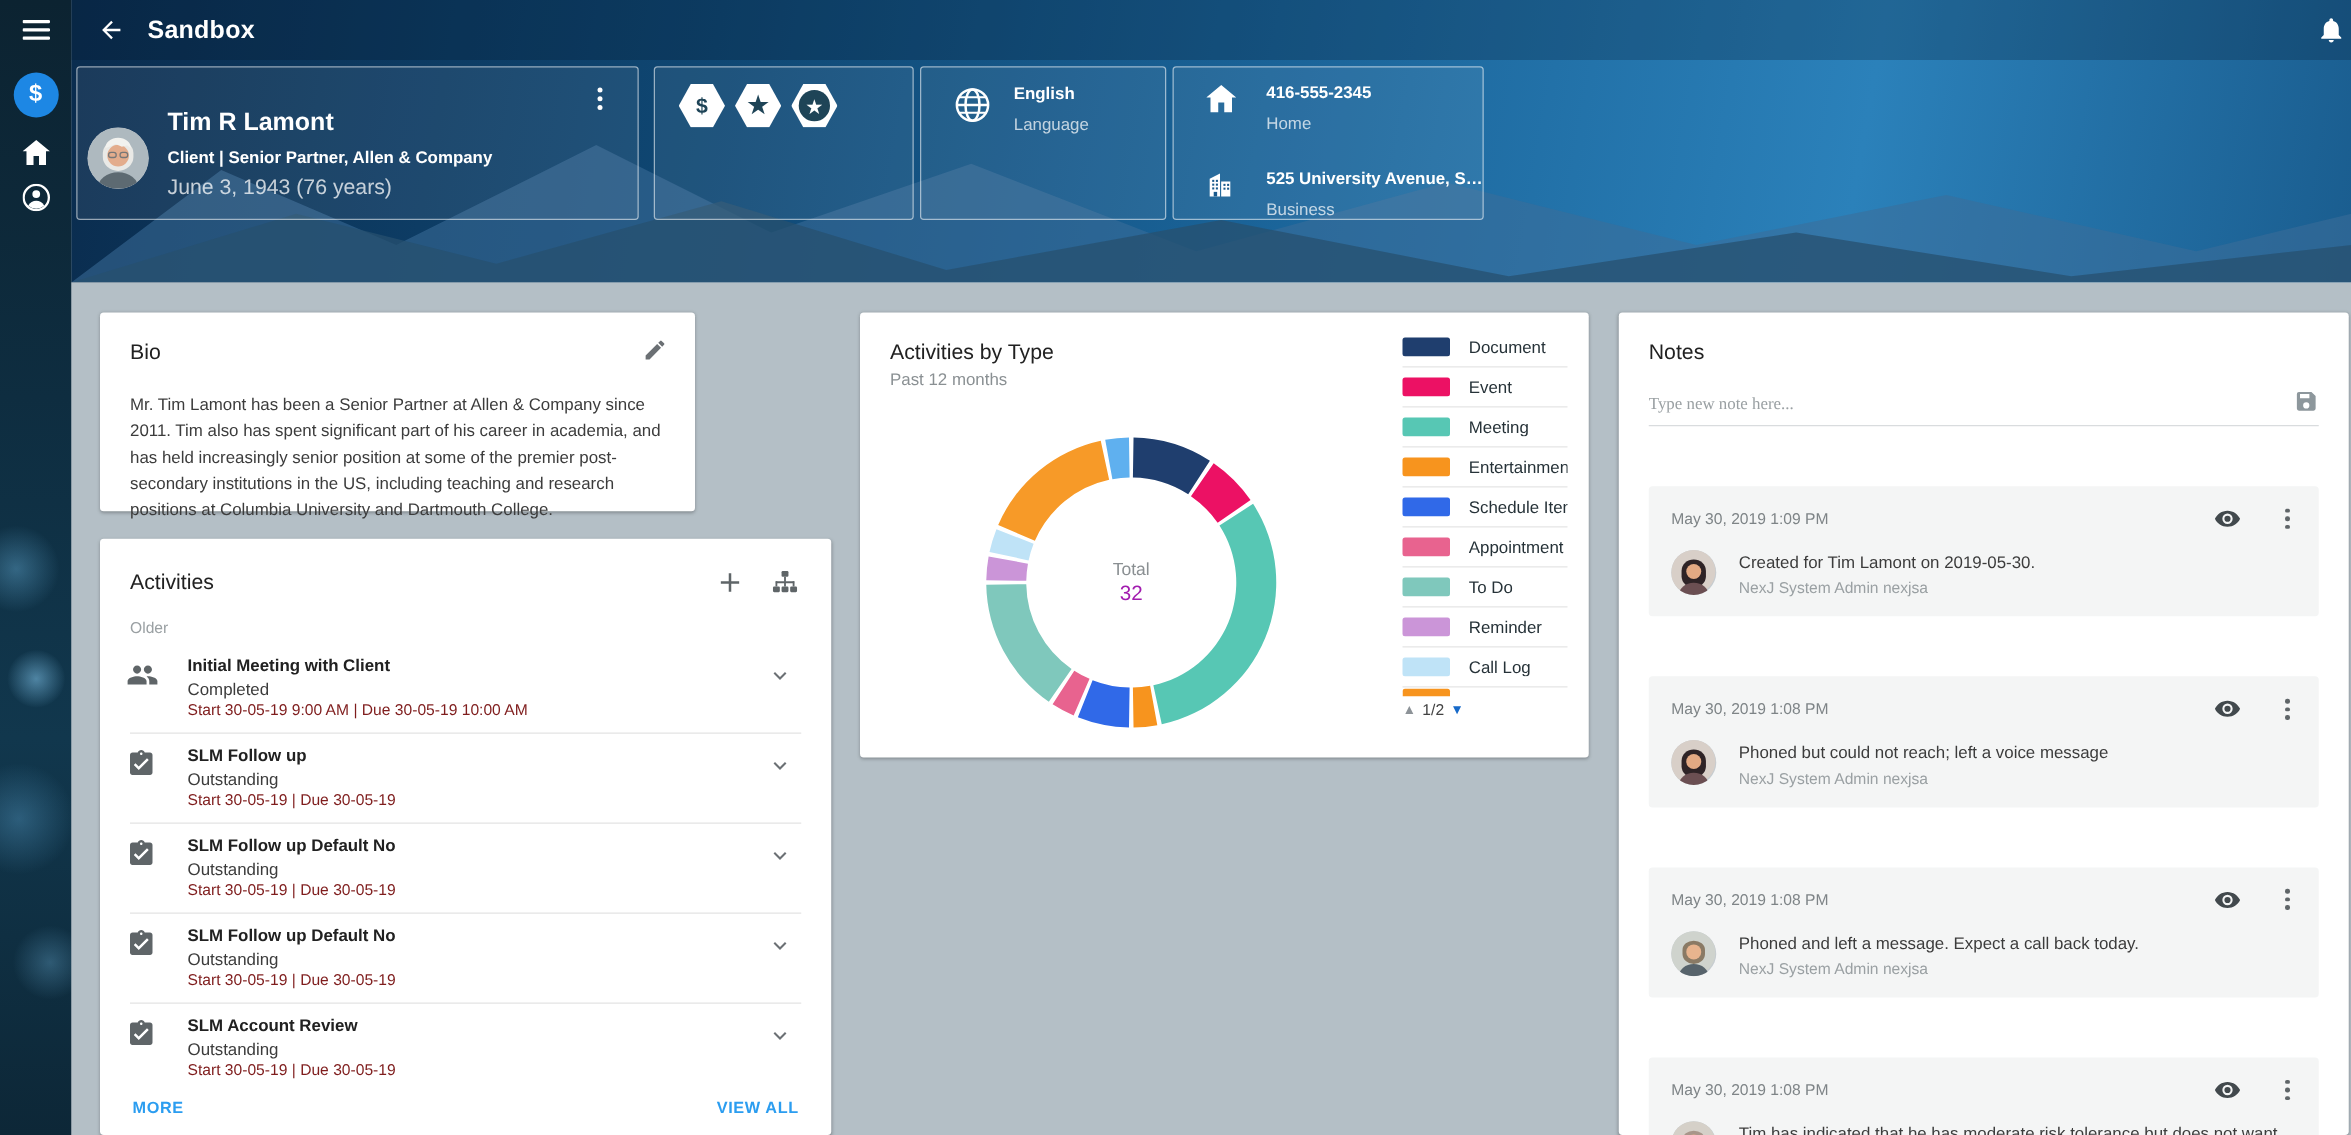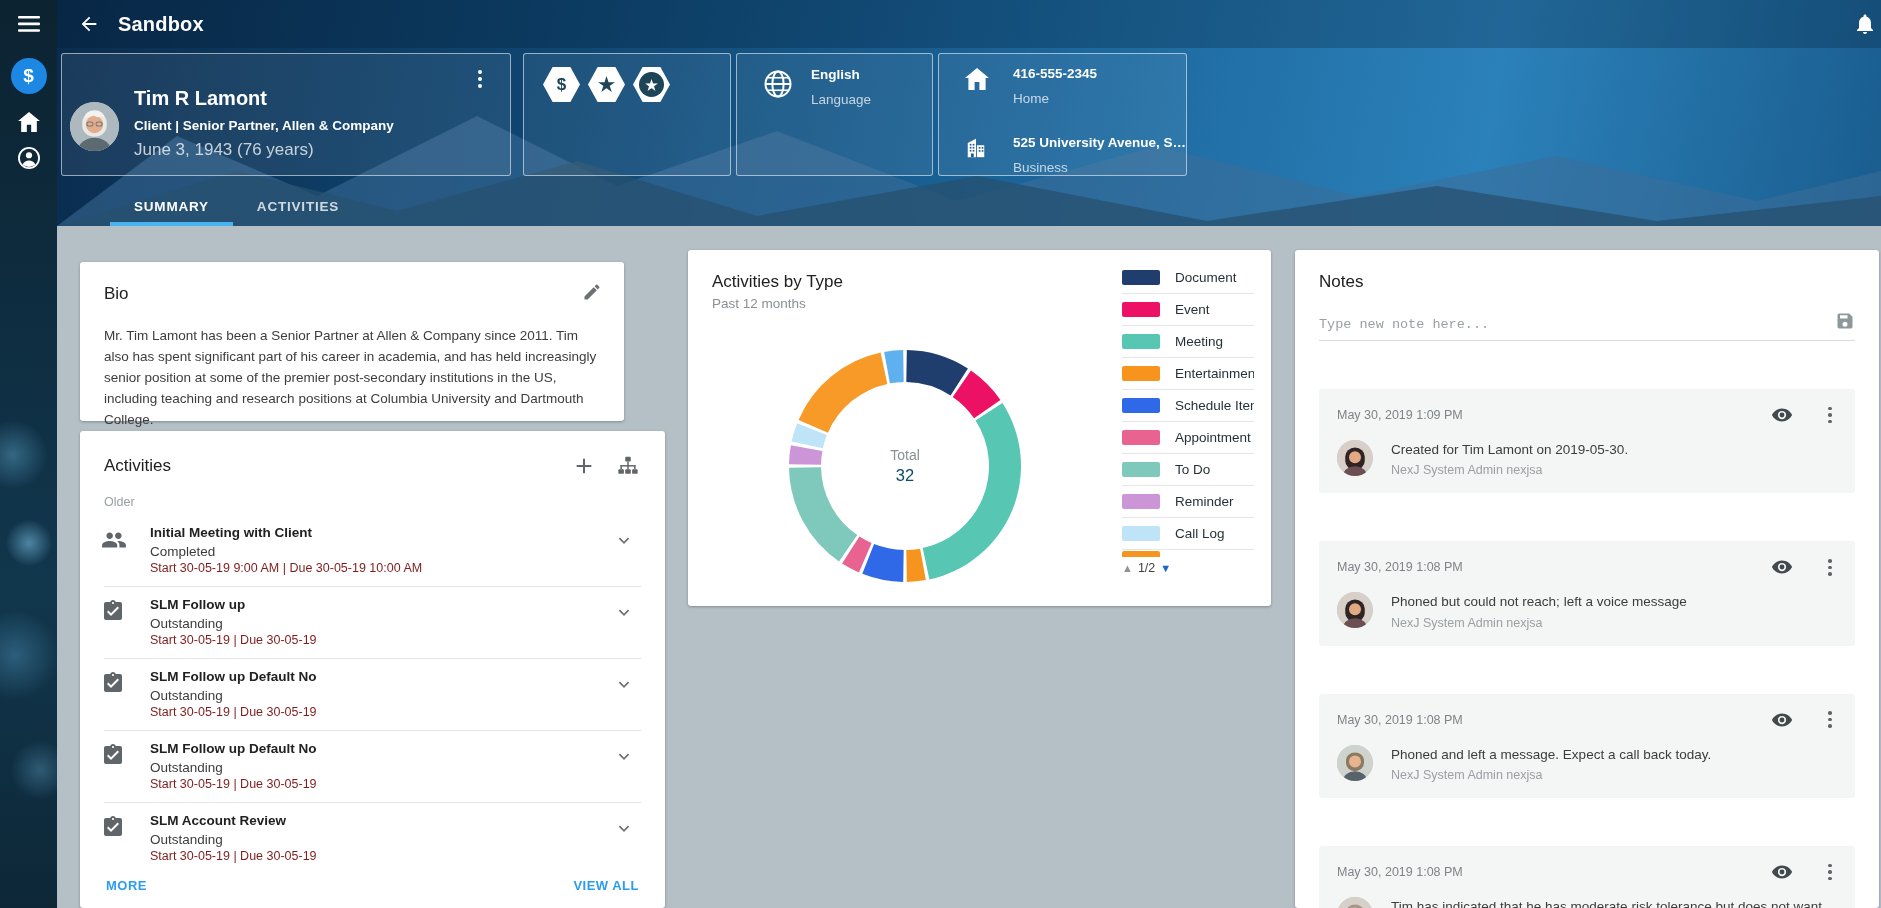--- a/index.html
+++ b/index.html
@@ -58,21 +58,21 @@
   .tab { position:relative; padding:0 24px; display:flex; align-items:center; font-size:13.5px; letter-spacing:.8px;
          font-weight:700; color:rgba(255,255,255,.78); cursor:pointer; }
   .tab.active { color:#fff; }
   .tab.active::after { content:""; position:absolute; left:0; right:0; bottom:0; height:4px; background:#47b4f1; }
 
   
   .main { position:absolute; left:57px; top:226px; width:1824px; height:682px; background:#b4bfc6; }
   .card { position:absolute; background:#fff; border-radius:3px; box-shadow:0 1px 3px rgba(0,0,0,.28); }
   .card h2 { font-size:17px; font-weight:500; color:#212121; }
 
-  .bio-card { left:23px; top:36px; width:544px; height:159px; padding:22px 24px; }
+  .bio-card { left:23px; top:24px; width:476px; height:159px; padding:22px 24px; }
   .bio-text { margin-top:22px; font-size:13.5px; line-height:1.55; color:#3c3c3c; }
   .edit-ico { position:absolute; right:22px; top:20px; width:20px; height:20px; cursor:pointer; }
 
   .act-card { left:23px; top:205px; width:585px; height:477px; padding:22px 0 0 0; }
   .act-head { display:flex; align-items:center; padding:0 24px; }
   .act-head .sp { flex:1; }
   .act-head .hico { width:26px; height:26px; margin-left:18px; cursor:pointer; display:flex; align-items:center; justify-content:center; }
   .act-group { padding:0 24px; margin-top:16px; font-size:12.5px; color:#9aa0a3; }
   .act-list { margin-top:6px; }
   .act-item { position:relative; margin:0 24px 0 24px; padding:10px 0 11px 46px; border-bottom:1px solid #e4e4e4; }
@@ -86,35 +86,35 @@
   .linkbtn { font-size:13px; font-weight:700; letter-spacing:.5px; color:#2b9df0; cursor:pointer; }
   .act-foot .sp { flex:1; }
 
   
   .chart-card { left:631px; top:24px; width:583px; height:356px; padding:22px 24px; }
   .chart-sub { margin-top:4px; font-size:13.5px; color:#8a9093; }
   .donut { position:absolute; left:97px; top:96px; width:240px; height:240px; }
   .donut-center { position:absolute; left:97px; top:96px; width:240px; height:240px; display:flex; flex-direction:column;
                   align-items:center; justify-content:center; pointer-events:none; }
   .dc-label { font-size:14px; color:#8a8f92; }
-  .dc-total { margin-top:3px; font-size:16.5px; color:#0c4a6e; }
+  .dc-total { margin-top:3px; font-size:16.5px; color:#a21caf; }
   .legend { position:absolute; left:434px; top:12px; width:132px; }
   .leg-row { display:flex; align-items:center; height:32px; border-bottom:1px solid #e5e5e5; }
   .leg-sw { width:38px; height:15px; border-radius:2px; flex:none; }
   .leg-lb { margin-left:15px; font-size:13.5px; font-weight:500; color:#263238; white-space:nowrap; overflow:hidden; }
   .leg-partial { height:7px; overflow:hidden; }
   .leg-partial .leg-sw { margin-top:9px; }
   .leg-pager { display:flex; align-items:center; gap:5px; margin-top:4px; font-size:12.5px; color:#424242; }
   .tri-up { color:#8d9398; font-size:11px; cursor:pointer; }
   .tri-dn { color:#1669c9; font-size:11px; cursor:pointer; }
 
   
   .notes-card { left:1238px; top:24px; width:584px; height:658px; padding:22px 24px; overflow:hidden; }
   .note-input-row { position:relative; margin-top:22px; border-bottom:1px solid #d9dcde; padding-bottom:8px; }
-  .note-input { width:92%; border:none; outline:none; font-size:13.5px; color:#424242; font-family:Liberation Mono, monospace; background:transparent; }
+  .note-input { width:92%; border:none; outline:none; font-size:13.5px; color:#424242; font-family:Liberation Serif, serif; background:transparent; }
   .note-input::placeholder { color:#9aa0a3; }
   .save-ico { position:absolute; right:0; top:-3px; width:20px; height:20px; cursor:pointer; }
   .note { position:relative; margin-top:48px; background:#f4f5f5; border-radius:3px; padding:15px 18px 16px 18px; }
   .note:first-of-type { margin-top:26px; }
   .note-head { display:flex; align-items:center; }
   .note-ts { font-size:12.5px; color:#7e8487; }
   .note-head .sp { flex:1; }
   .note-eye { width:22px; height:22px; margin-right:30px; cursor:pointer; }
   .note-kebab { width:14px; height:20px; display:flex; flex-direction:column; gap:3px; align-items:center; justify-content:center; cursor:pointer; }
   .note-kebab i { width:3.5px; height:3.5px; border-radius:50%; background:#5f6568; }
@@ -252,24 +252,20 @@
               <rect x="15" y="14.3" width="1.8" height="1.8"></rect>
               <rect x="18.2" y="14.3" width="1.8" height="1.8"></rect>
               <rect x="6.5" y="18" width="3" height="4"></rect>
             </g>
           </svg>
       </span>
       <div class="info-val" style="top:81px;">525 University Avenue, S…</div>
       <div class="info-lab" style="top:106px;">Business</div>
     </div>
 
-    <nav class="tabs">
-      <div class="tab active">SUMMARY</div>
-      <div class="tab">ACTIVITIES</div>
-    </nav>
   </section>
 
   <main class="main">
 
     <section class="card bio-card">
       <h2>Bio</h2>
       <span class="edit-ico">
         <svg width="20" height="20" viewBox="0 0 24 24">
             <path d="M3 17.25V21h3.75L17.81 9.94l-3.75-3.75L3 17.25zM20.71 7.04a1 1 0 0 0 0-1.41l-2.34-2.34a1 1 0 0 0-1.41 0l-1.83 1.83 3.75 3.75 1.83-1.83z" fill="#6b7074"></path>
           </svg>

